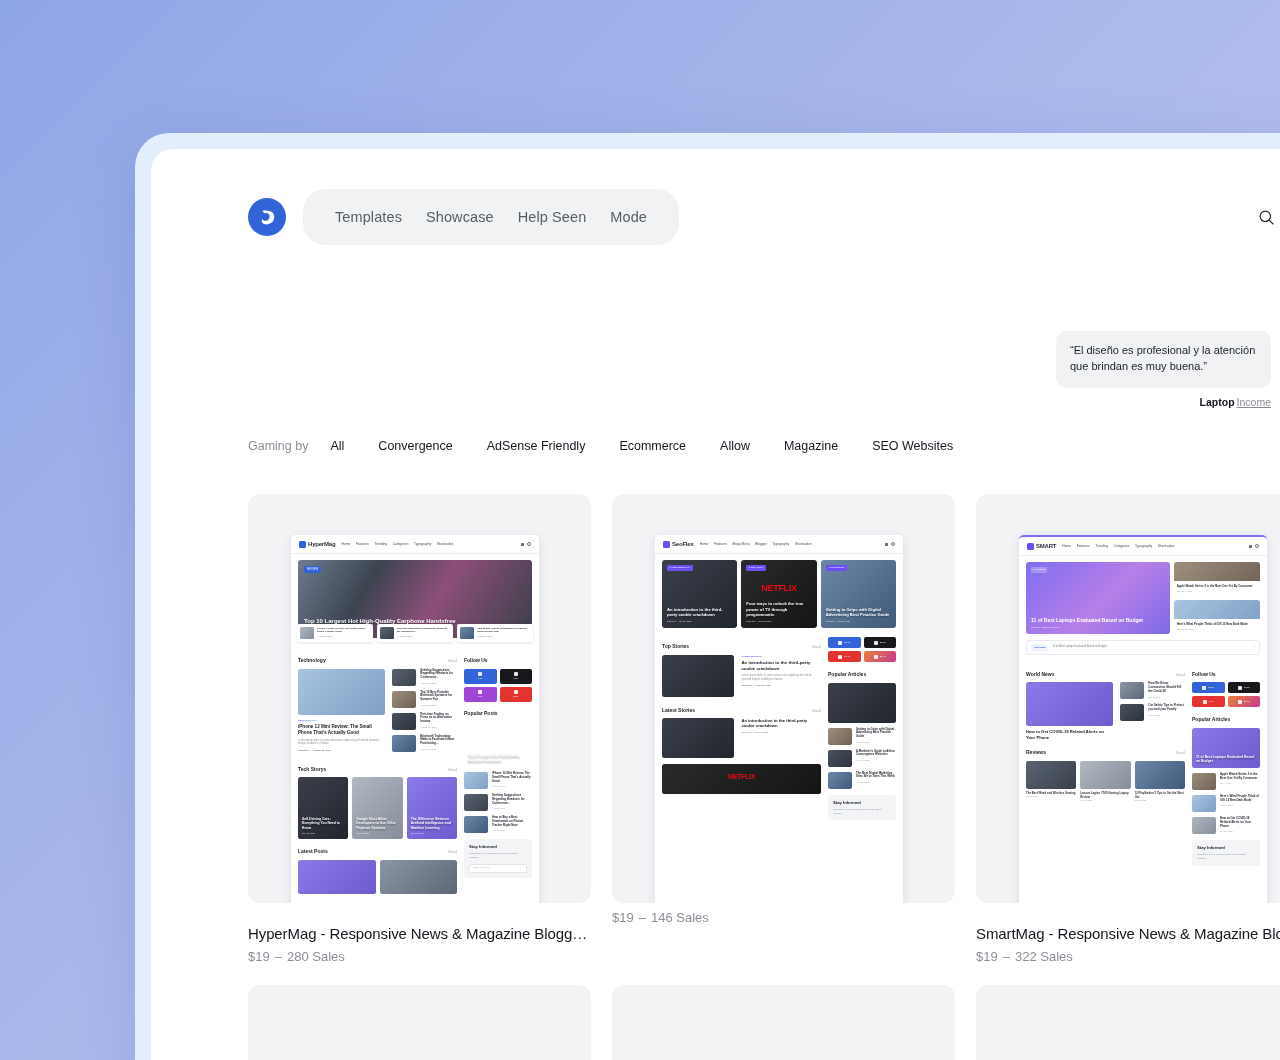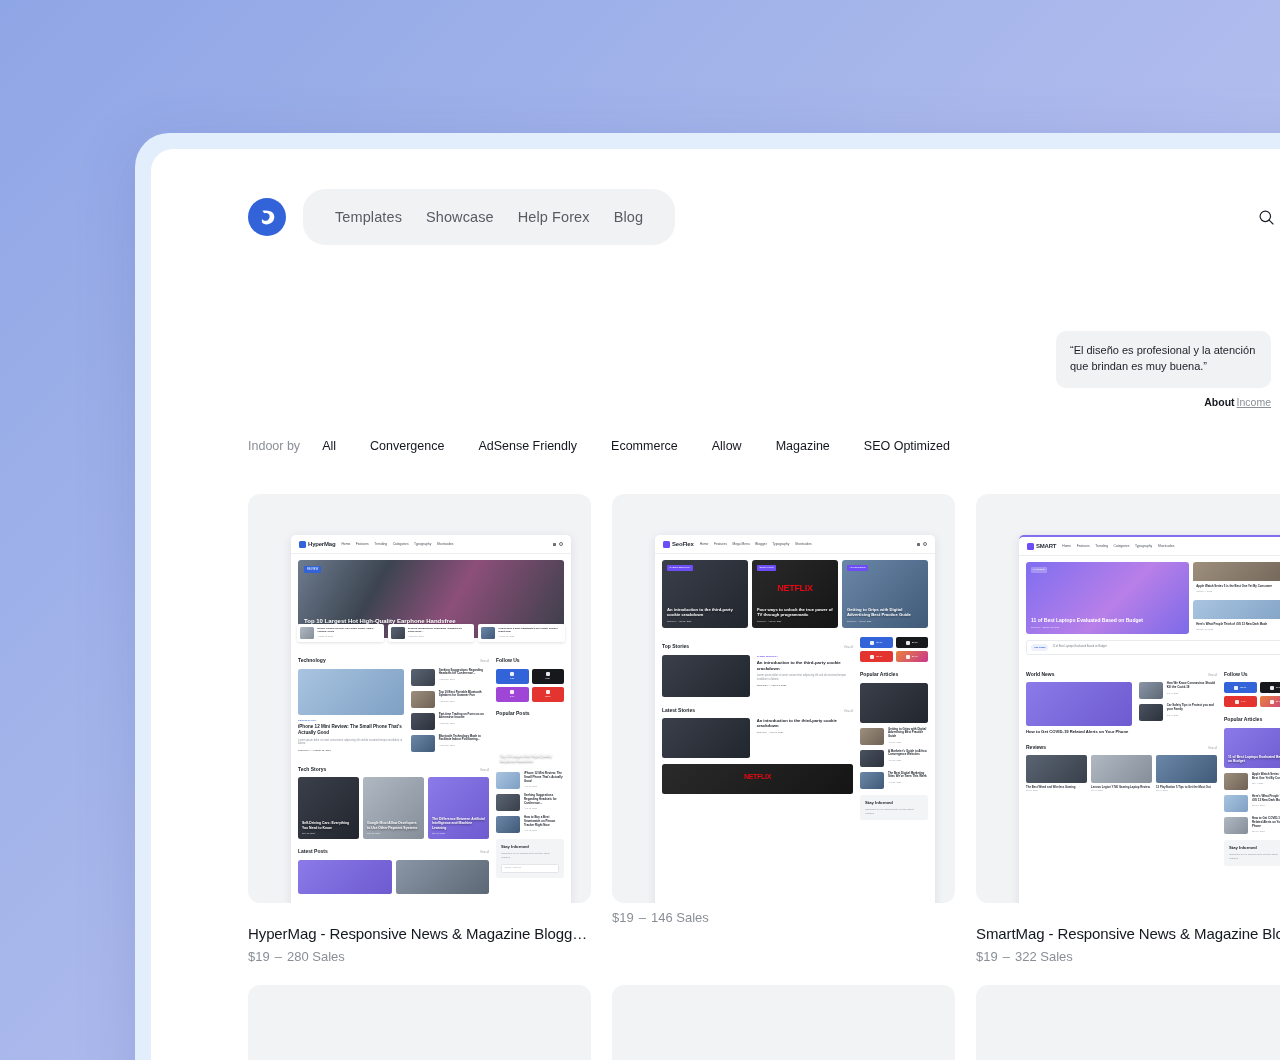--- a/index.html
+++ b/index.html
@@ -170,21 +170,21 @@
     margin-top: 7px;
     font-size: 13px;
     color: #8a8f96;
   }
   .card-meta .dash { padding: 0 5px; }
 
   
   .mock {
     position: absolute;
     left: 43px; top: 41px;
-    width: 280px;
+    width: 248px;
     height: 500px;
     background: #fff;
     border-radius: 5px;
     box-shadow: 0 2px 10px rgba(20,30,60,.10);
     overflow: hidden;
     font-size: 3.2px;
     line-height: 1.5;
     color: #2b303a;
   }
   .mock-nav {
@@ -309,49 +309,49 @@
       <div class="logo">
         <svg width="21" height="21" viewBox="0 0 24 24" aria-hidden="true">
           <path d="M6.2 4.2 C11 3.4 16.4 4.1 18.6 7.3 C21 10.8 19.6 15.8 16 18.3 C12.6 20.7 8 20.3 5.6 17.6 L5.6 13.3 C7 15.6 10 16.4 12.3 15 C14.6 13.6 15.2 10.4 13.6 8.4 C12.4 6.9 10.2 6.4 8.3 7 Z" fill="#ffffff"></path>
           <circle cx="9.3" cy="11.4" r="2.5" fill="#3263d8"></circle>
         </svg>
       </div>
 
       <nav class="nav-pill">
         <a href="#">Templates</a>
         <a href="#">Showcase</a>
-        <a href="#">Help Forex</a>
-        <a href="#">Blog</a>
+        <a href="#">Help Seen</a>
+        <a href="#">Mode</a>
       </nav>
 
       <div class="search-btn">
         <svg width="19" height="19" viewBox="0 0 24 24" fill="none" aria-hidden="true">
           <circle cx="10.5" cy="10.5" r="6.6" stroke="#1b2028" stroke-width="1.5"></circle>
           <line x1="15.4" y1="15.4" x2="20.2" y2="20.2" stroke="#1b2028" stroke-width="1.5" stroke-linecap="round"></line>
         </svg>
       </div>
     </div>
 
 
     <div class="testimonial">
       <div class="testimonial-bubble">“El diseño es profesional y la atención que brindan es muy buena.”</div>
       <div class="testimonial-meta">
-        <span>About</span><a href="#" class="link">Income</a>
+        <span>Laptop</span><a href="#" class="link">Income</a>
       </div>
     </div>
 
     <div class="filters">
-      <span class="filter-label">Indoor by</span>
+      <span class="filter-label">Gaming by</span>
       <a href="#">All</a>
       <a href="#">Convergence</a>
       <a href="#">AdSense Friendly</a>
       <a href="#">Ecommerce</a>
       <a href="#">Allow</a>
       <a href="#">Magazine</a>
-      <a href="#">SEO Optimized</a>
+      <a href="#">SEO Websites</a>
     </div>
 
     <div class="grid">
 
       <div class="card">
         <div class="thumb">
           <div class="mock">
 
             <div class="mock-nav">
               <span class="mock-logo">

